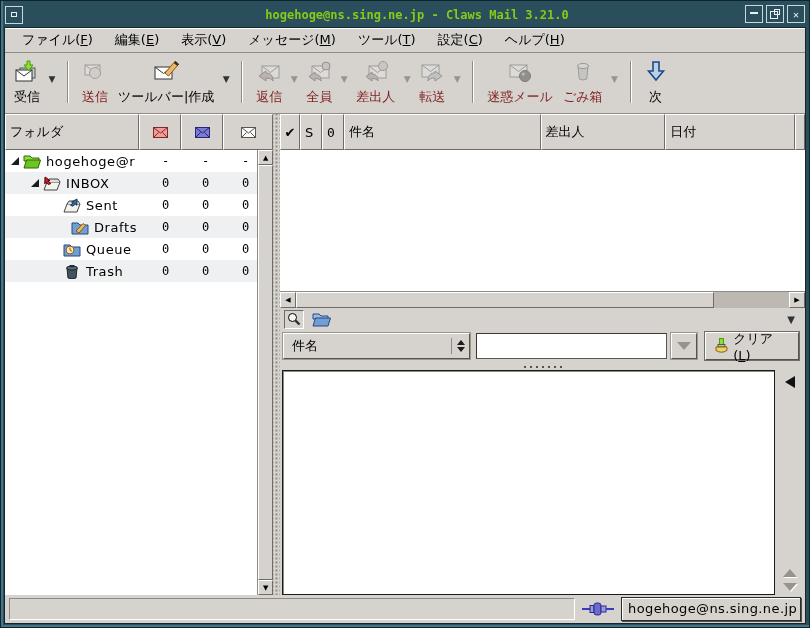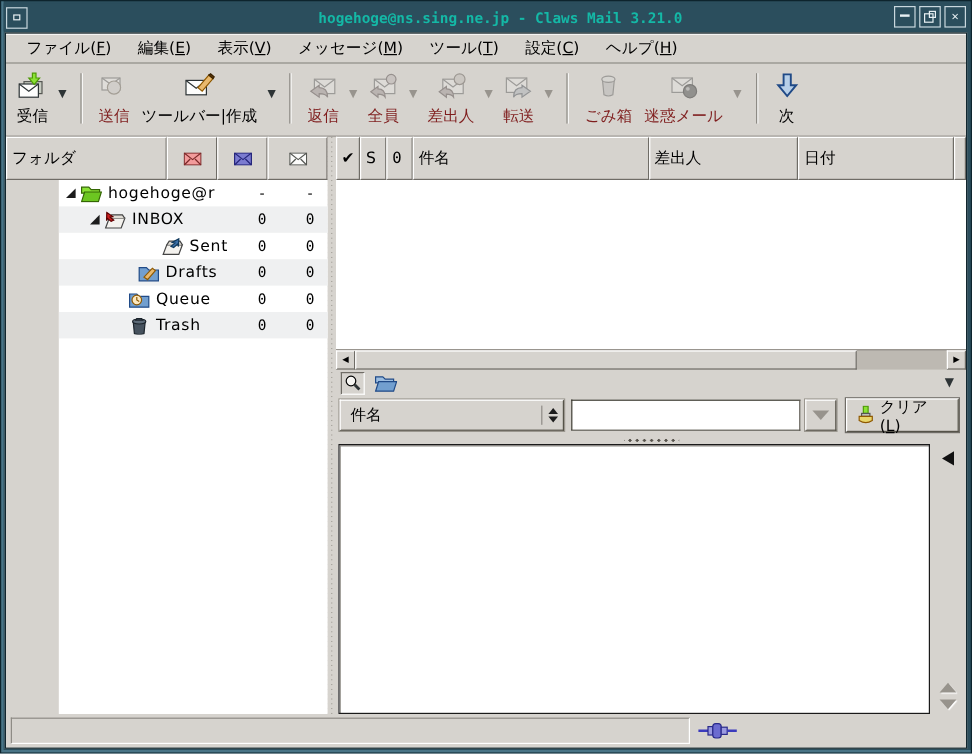--- a/index.html
+++ b/index.html
@@ -5,21 +5,21 @@
   * { box-sizing: border-box; margin: 0; padding: 0; }
   html,body { width:810px; height:628px; overflow:hidden; }
   body { font-family:"DejaVu Sans", sans-serif; font-size:13px; color:#000; }
 
   
   .window { position:relative; width:810px; height:628px;
     background:#2b4e5d; box-shadow: inset 0 0 0 1px #0d242d, inset 3px -3px 0 #497486; }
   .titlebar { position:absolute; left:3px; right:3px; top:3px; height:23px;
     background:#2b4e5d; display:flex; align-items:center; }
   .title-text { position:absolute; left:0; right:0; text-align:center;
-    font-family:"DejaVu Sans Mono", monospace; font-weight:bold; font-size:12px; color:#14b8a6;padding-left:24px; }
+    font-family:"DejaVu Sans Mono", monospace; font-weight:bold; font-size:12px; color:#84cc16;padding-left:24px; }
   .wm-btns { position:absolute; right:2px; top:2px; display:flex; gap:3px; }
   .wm-btn { width:18px; height:18px; border:1px solid #c9d8de; display:flex;
     align-items:center; justify-content:center; color:#e8f0f3; font-size:10px;
     font-family:"DejaVu Sans Mono", monospace; }
   .wm-menu { width:18px; height:18px; border:1px solid #c9d8de; margin-left:2px;
     display:flex; align-items:center; justify-content:center; }
   .wm-menu span { width:6px; height:5px; border:1px solid #e8f0f3; }
   .min-glyph { width:8px; height:3px; border-bottom:2px solid #e8f0f3; margin-top:-4px;}
   .max-glyph { position:relative; width:10px; height:10px; }
   .max-glyph i { position:absolute; border:1px solid #e8f0f3; display:block;}
@@ -51,21 +51,21 @@
   .main { flex:1; display:flex; min-height:0; }
 
   .col-header { display:flex; height:36px; }
   .hdr-cell { background:#d6d3ce; border-top:1px solid #fff; border-left:1px solid #fff;
     border-right:1px solid #6f6c66; border-bottom:1px solid #6f6c66;
     display:flex; align-items:center; padding:0 4px; font-size:13px; overflow:hidden; }
   .hdr-cell.center { justify-content:center; }
 
   
   .folder-pane { width:268px; display:flex; flex-direction:column; }
-  .folder-body { flex:1; background:#fff; overflow:hidden; position:relative; display:flex;margin-left:44px; }
+  .folder-body { flex:1; background:#fff; overflow:hidden; position:relative; display:flex; }
   .folder-rows { flex:1; }
   .f-row { height:22px; display:flex; align-items:center; }
   .f-row.alt { background:#eff0f1; }
   .f-name { flex:1; display:flex; align-items:center; overflow:hidden; white-space:nowrap; }
   .f-count { width:40px; text-align:right; padding-right:8px;
     font-family:"DejaVu Sans Mono", monospace; font-size:12px; }
   .expander { width:0; height:0; border-left:8px solid transparent;
     border-bottom:8px solid #1c1c1c; margin-right:4px; }
   .tree-icon { margin-right:5px; flex:0 0 auto; display:flex; }
   .f-label { letter-spacing:0.6px; font-size:13px; }
@@ -279,38 +279,38 @@
           </svg>
         </div>
         <div class="tb-label">転送</div>
       </div>
       <div class="tb-drop disabled">▼</div>
 
       <div class="tb-sep"></div>
 
       <div class="tb-item disabled">
         <div class="tb-icon">
-          <svg width="22" height="24" viewBox="0 0 22 24">
-            <path d="M6 6 l1.3 13 q3.7 2 7.4 0 L16 6" fill="#b8b4ac" stroke="#555753"></path>
-            <ellipse cx="11" cy="6" rx="5.5" ry="2.6" fill="#d8d4cc" stroke="#555753"></ellipse>
-          </svg>
-        </div>
-        <div class="tb-label">ごみ箱</div>
-      </div>
-
-      <div class="tb-item disabled">
-        <div class="tb-icon">
           <svg width="26" height="24" viewBox="0 0 26 24">
             <rect x="3" y="5" width="17" height="12" fill="#e8e4dc" stroke="#555753"></rect>
             <path d="M3 5 l8.5 6.5 8.5 -6.5" fill="none" stroke="#555753"></path>
             <circle cx="18" cy="16" r="5.5" fill="#3a3e42" stroke="#111"></circle>
             <circle cx="16.2" cy="14" r="1.6" fill="#9aa0a6"></circle>
           </svg>
         </div>
         <div class="tb-label">迷惑メール</div>
+      </div>
+
+      <div class="tb-item disabled">
+        <div class="tb-icon">
+          <svg width="22" height="24" viewBox="0 0 22 24">
+            <path d="M6 6 l1.3 13 q3.7 2 7.4 0 L16 6" fill="#b8b4ac" stroke="#555753"></path>
+            <ellipse cx="11" cy="6" rx="5.5" ry="2.6" fill="#d8d4cc" stroke="#555753"></ellipse>
+          </svg>
+        </div>
+        <div class="tb-label">ごみ箱</div>
       </div>
       <div class="tb-drop disabled">▼</div>
 
       <div class="tb-sep"></div>
 
       <div class="tb-item">
         <div class="tb-icon">
           <svg width="22" height="24" viewBox="0 0 22 24">
             <path d="M8 2 h6 v9 h4.5 L11 20 3.5 11 H8 z" fill="#b7cfe8" stroke="#204a87" stroke-width="1.6"></path>
           </svg>
@@ -374,21 +374,21 @@
                   </svg>
                 </span>
                 <span class="f-label">INBOX</span>
               </div>
               <div class="f-count">0</div>
               <div class="f-count">0</div>
               <div class="f-count">0</div>
             </div>
 
             <div class="f-row">
-              <div class="f-name" style="padding-left:86px">
+              <div class="f-name" style="padding-left:58px">
                 <span class="tree-icon">
                   <svg width="18" height="15" viewBox="0 0 18 15">
                     <path d="M4 6 h13 l-3 8 H1 z" fill="#f4f2ee" stroke="#444"></path>
                     <path d="M4 6 l2 -3 h9 l2 3" fill="#e0ddd6" stroke="#444"></path>
                     <path d="M14 1 l-5.5 3 2.2 0.6 -3.2 2.6 2.2 1 3.4 -2.8 0.6 2 z" fill="#3a6ea5" stroke="#10395c"></path>
                   </svg>
                 </span>
                 <span class="f-label">Sent</span>
               </div>
               <div class="f-count">0</div>
@@ -535,16 +535,19 @@
       <div class="status-box"></div>
       <div class="plug-wrap">
         <svg width="34" height="16" viewBox="0 0 34 16">
           <line x1="1" y1="8" x2="9" y2="8" stroke="#3b3bbd" stroke-width="2"></line>
           <rect x="9" y="4.5" width="4" height="7" fill="#9a9ae0" stroke="#2a2a8a"></rect>
           <rect x="13" y="2" width="7" height="12" rx="2.5" fill="#6b6bd0" stroke="#2a2a8a"></rect>
           <rect x="20" y="5" width="5" height="6" fill="#9a9ae0" stroke="#2a2a8a"></rect>
           <line x1="25" y1="8" x2="33" y2="8" stroke="#3b3bbd" stroke-width="2"></line>
         </svg>
       </div>
+      <div class="account-btn">
+        <span>hogehoge@ns.sing.ne.jp</span>
+      </div>
     </div>
 
   </div>
 </div>
 
 </body></html>

